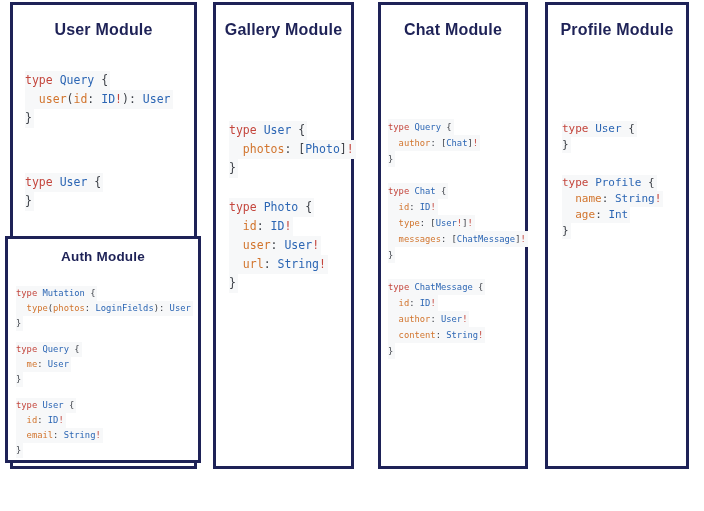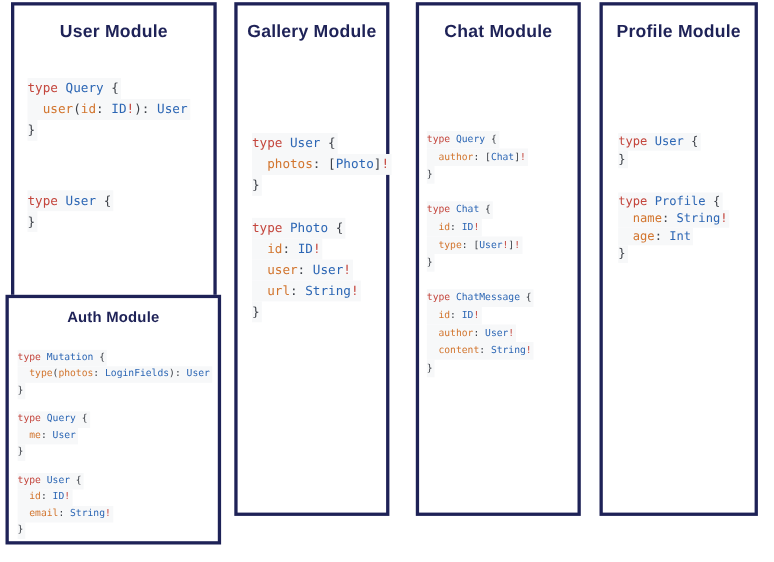--- a/index.html
+++ b/index.html
@@ -15,21 +15,21 @@
     font-family:"Liberation Sans",sans-serif;overflow:hidden;
   }
   .panel{
     position:absolute;top:2px;height:467px;box-sizing:border-box;
     background:#ffffff;border:3px solid var(--navy);
   }
   .panel-user{left:10px;width:187px;}
   .panel-gallery{left:213px;width:141px;}
   .panel-chat{left:378px;width:150px;}
   .panel-profile{left:545px;width:144px;}
-  .panel-auth{top:268px;left:5px;width:196px;height:227px;z-index:2;}
+  .panel-auth{top:236px;left:5px;width:196px;height:227px;z-index:2;}
 
   .panel-title{
     margin:16px 6px 0;text-align:center;font-weight:bold;font-size:16px;
     color:var(--navy);letter-spacing:.2px;
   }
   .panel-auth .panel-title{margin-top:10px;font-size:13.5px;}
 
   .code-area{
     font-family:"DejaVu Sans Mono","Liberation Mono",monospace;
     color:var(--pu);
@@ -98,20 +98,21 @@
     <div class="code-area">
         <div class="code-block">
           <div class="code-line"><span class="tok-k">type</span><span class="tok-p"> </span><span class="tok-t">Query</span><span class="tok-p"> {</span></div>
           <div class="code-line"><span class="tok-p">  </span><span class="tok-f">author</span><span class="tok-p">: [</span><span class="tok-t">Chat</span><span class="tok-p">]</span><span class="tok-k">!</span></div>
           <div class="code-line"><span class="tok-p">}</span></div>
         </div>
         <div class="code-block">
           <div class="code-line"><span class="tok-k">type</span><span class="tok-p"> </span><span class="tok-t">Chat</span><span class="tok-p"> {</span></div>
           <div class="code-line"><span class="tok-p">  </span><span class="tok-f">id</span><span class="tok-p">: </span><span class="tok-t">ID</span><span class="tok-k">!</span></div>
           <div class="code-line"><span class="tok-p">  </span><span class="tok-f">type</span><span class="tok-p">: [</span><span class="tok-t">User</span><span class="tok-k">!</span><span class="tok-p">]</span><span class="tok-k">!</span></div>
+          <div class="code-line"><span class="tok-p">  </span><span class="tok-f">messages</span><span class="tok-p">: [</span><span class="tok-t">ChatMessage</span><span class="tok-p">]</span><span class="tok-k">!</span></div>
           <div class="code-line"><span class="tok-p">}</span></div>
         </div>
         <div class="code-block">
           <div class="code-line"><span class="tok-k">type</span><span class="tok-p"> </span><span class="tok-t">ChatMessage</span><span class="tok-p"> {</span></div>
           <div class="code-line"><span class="tok-p">  </span><span class="tok-f">id</span><span class="tok-p">: </span><span class="tok-t">ID</span><span class="tok-k">!</span></div>
           <div class="code-line"><span class="tok-p">  </span><span class="tok-f">author</span><span class="tok-p">: </span><span class="tok-t">User</span><span class="tok-k">!</span></div>
           <div class="code-line"><span class="tok-p">  </span><span class="tok-f">content</span><span class="tok-p">: </span><span class="tok-t">String</span><span class="tok-k">!</span></div>
           <div class="code-line"><span class="tok-p">}</span></div>
         </div>
       </div>

